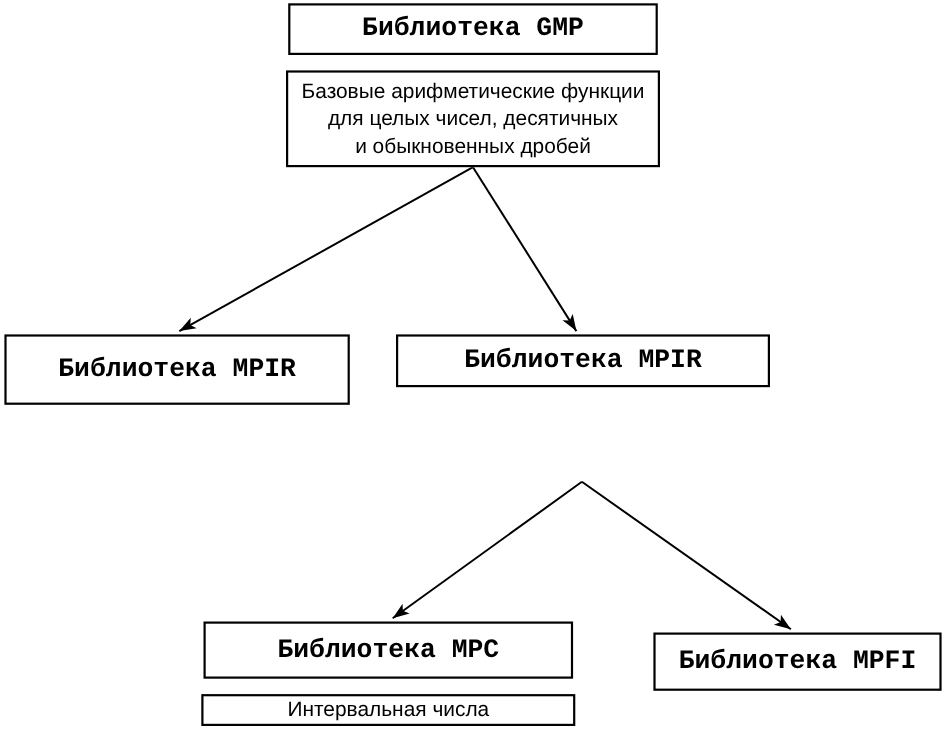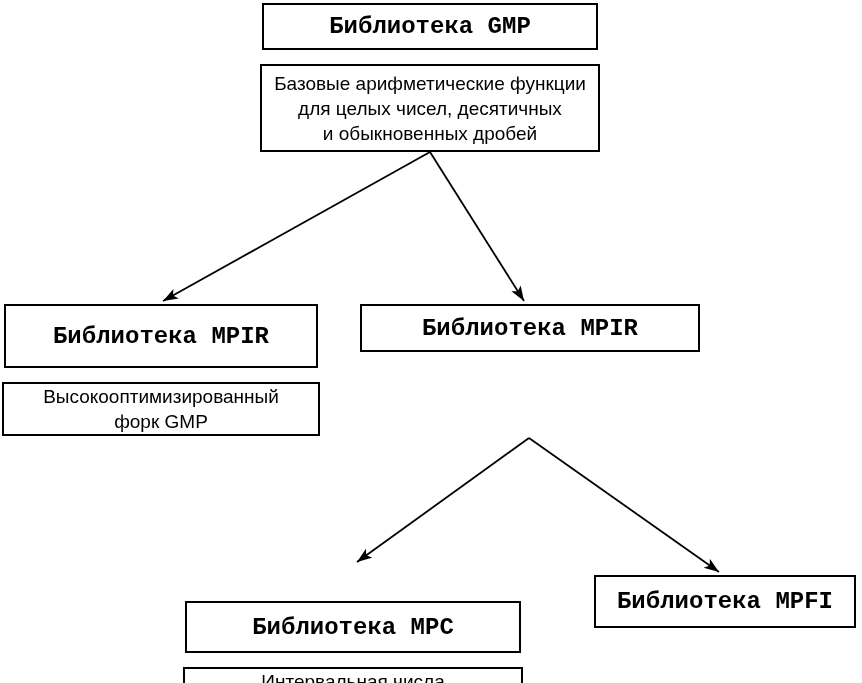--- a/index.html
+++ b/index.html
@@ -90,34 +90,30 @@
       <span class="body-text">Базовые арифметические функции
 для целых чисел, десятичных
 и обыкновенных дробей</span>
     </div>
   </div>
 
   <div class="node" style="left:2px; top:304px; width:318px; height:114px;">
     <div class="node-title" style="height:64px;">
       <span class="title-text">Библиотека MPIR</span>
     </div>
-    <div class="node-body">
-      <span class="body-text">Высокооптимизированный
-форк GMP</span>
-    </div>
   </div>
 
   <div class="node" style="left:358px; top:304px; width:344px; height:134px;">
     <div class="node-title" style="height:48px;">
       <span class="title-text">Библиотека MPIR</span>
     </div>
   </div>
 
   <div class="node" style="left:183px; top:565px; width:340px; height:95px;">
-    <div class="node-title" style="height:52px;margin-top:36px;">
+    <div class="node-title" style="height:52px;">
       <span class="title-text">Библиотека MPC</span>
     </div>
     <div class="node-body">
       <span class="body-text">Интервальная числа</span>
     </div>
   </div>
 
   <div class="node" style="left:592px; top:575px; width:266px; height:105px;">
     <div class="node-title" style="height:53px;">
       <span class="title-text">Библиотека MPFI</span>

